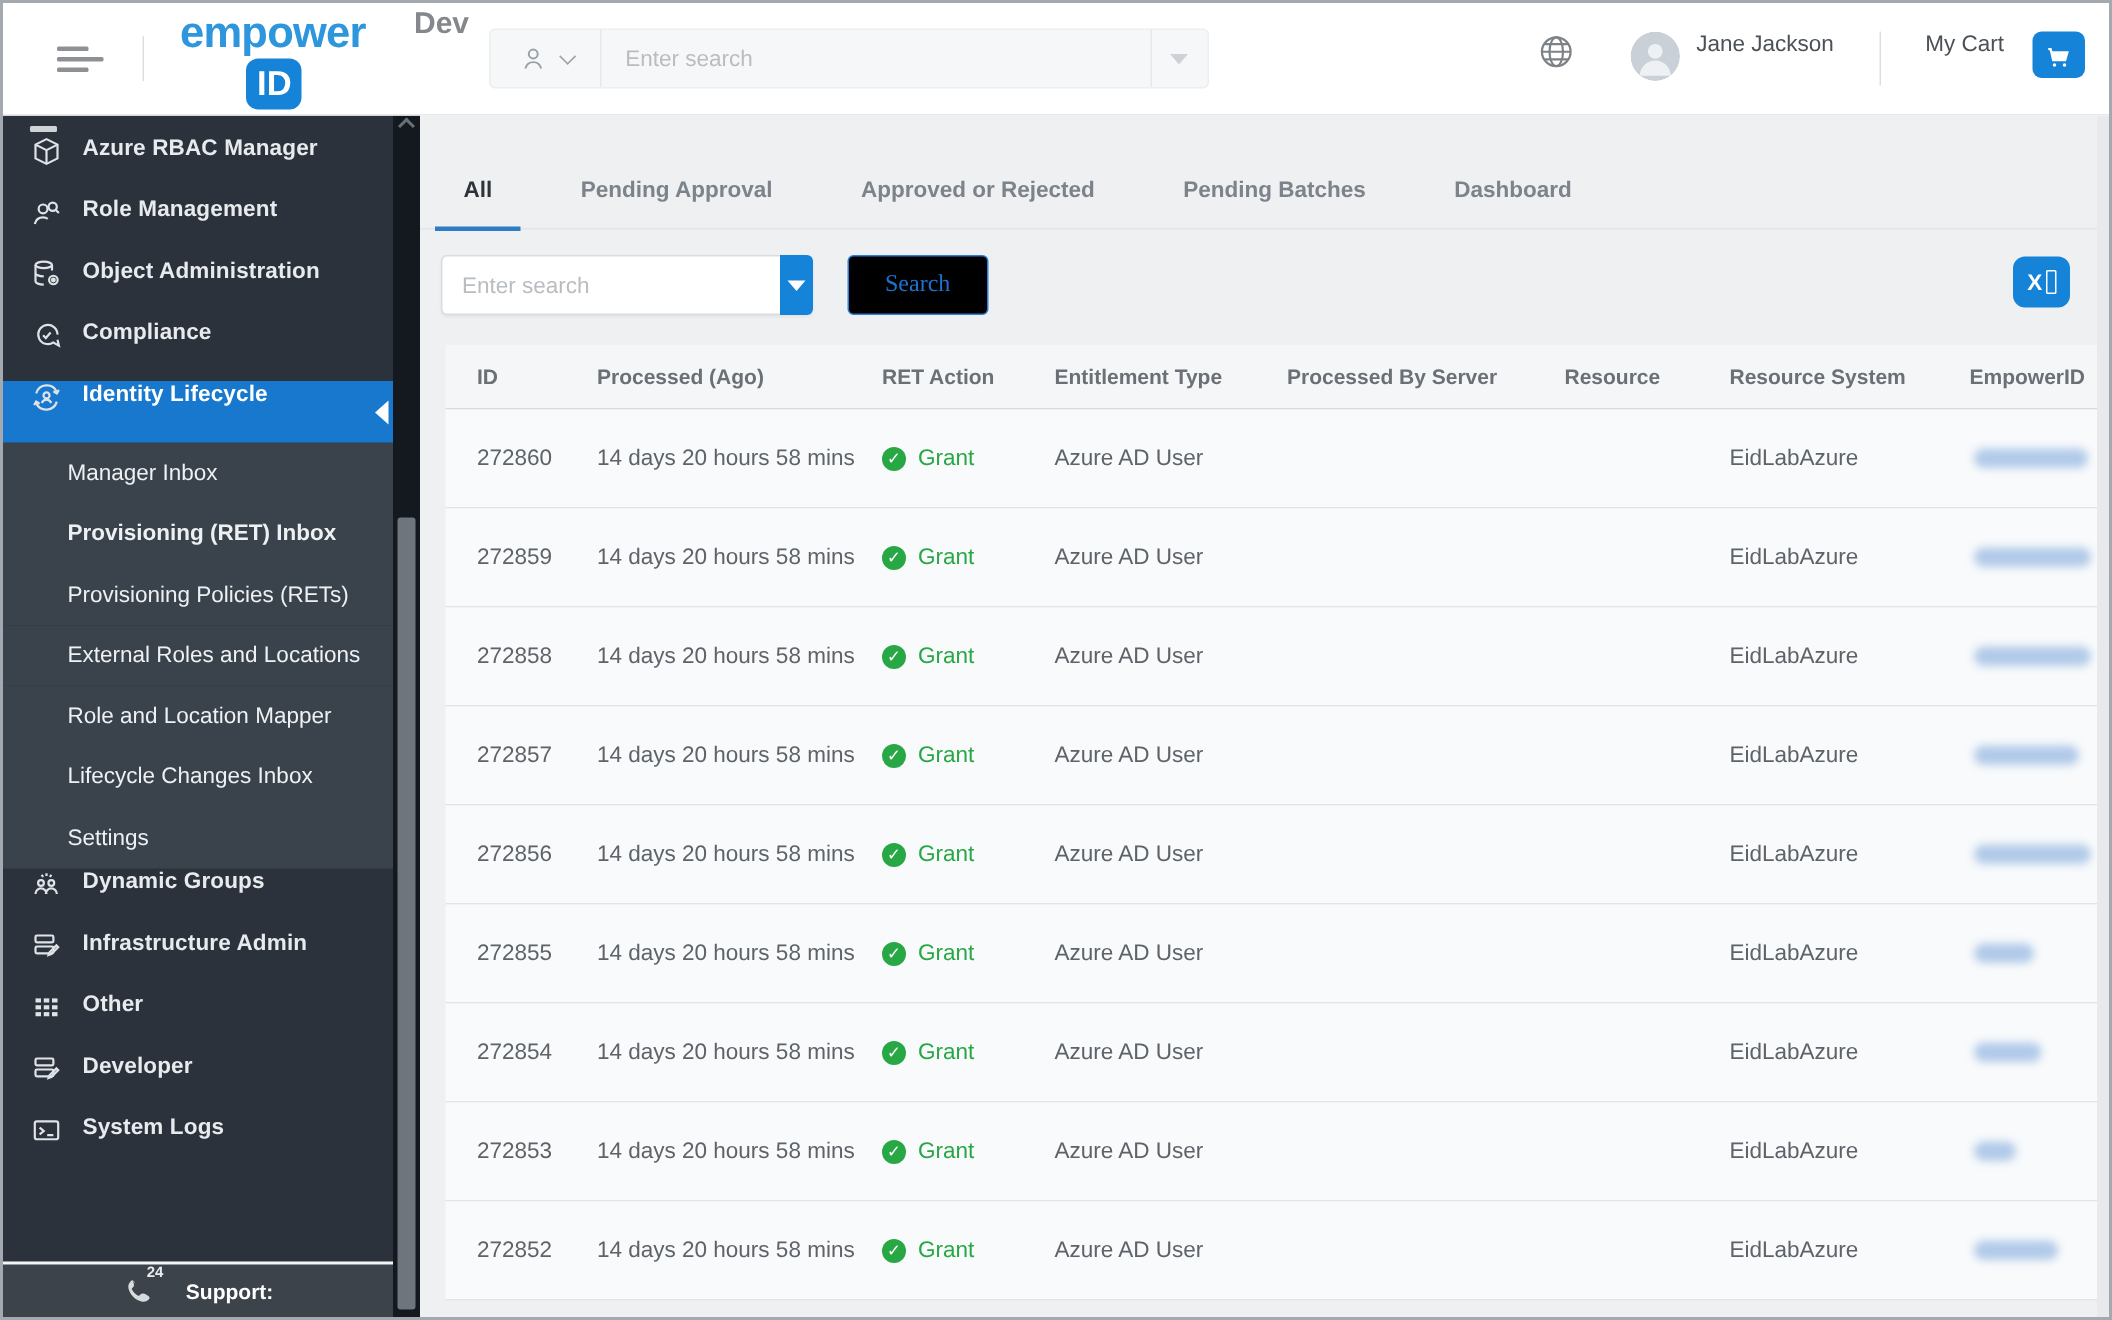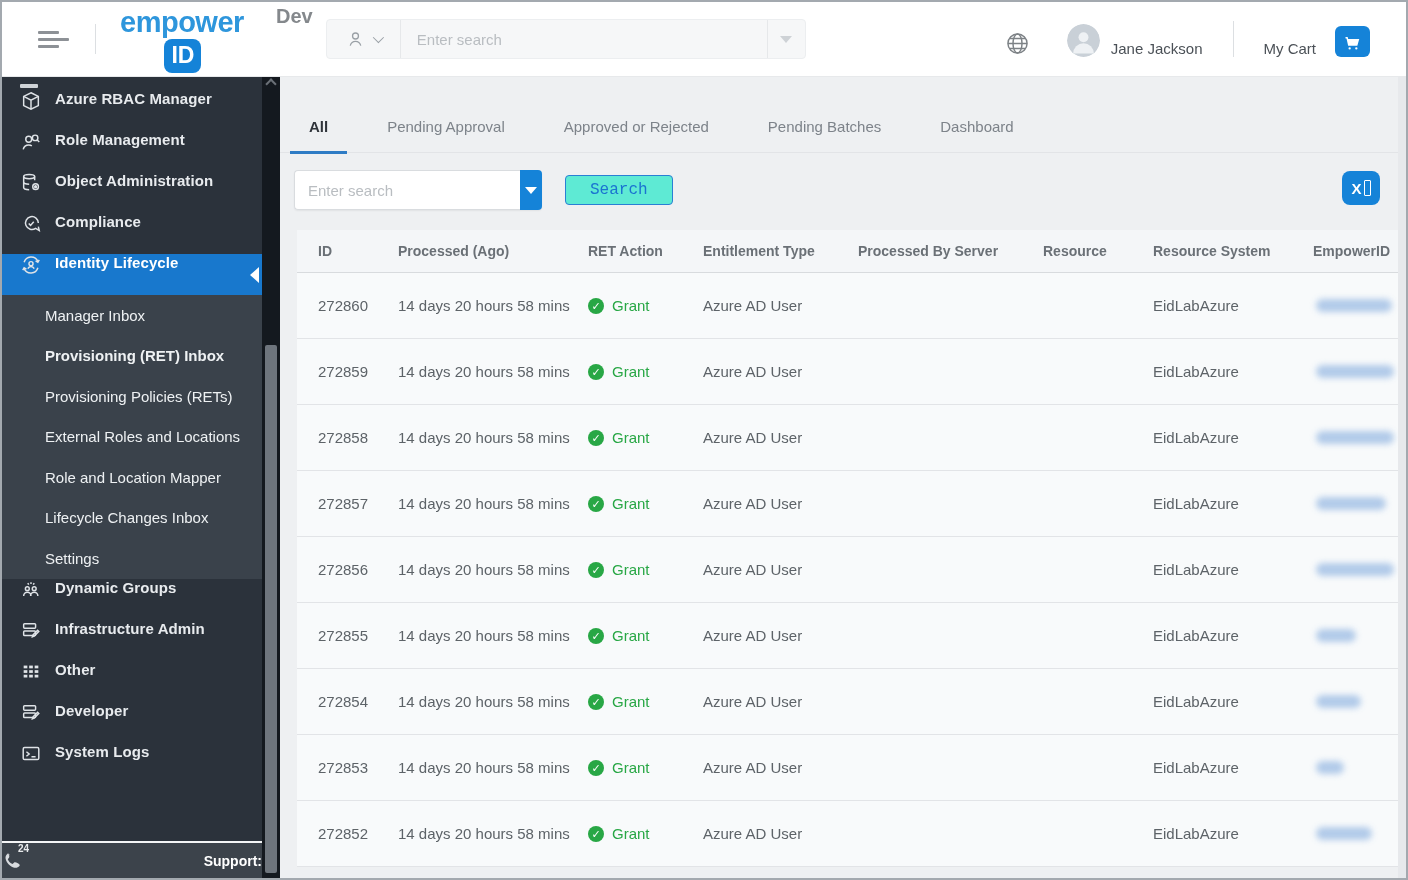--- a/index.html
+++ b/index.html
@@ -28,21 +28,21 @@
   .scope-btn svg { width:21px; height:21px; }
   .chev { width:8px; height:8px; border-right:1.6px solid #9aa0a6; border-bottom:1.6px solid #9aa0a6;
           transform:rotate(45deg) translateY(-2px); }
   .search-group input { flex:1; border:none; outline:none; background:transparent;
                         font-size:15px; color:#4b5157; padding:0 16px; font-family:inherit; }
   .search-group input::placeholder { color:#b9bdc1; }
   .dd-btn { width:38px; border-left:1px solid #e6e8ea; display:flex; align-items:center;
             justify-content:center; cursor:pointer; }
   .caret-gray { width:0; height:0; border-left:6px solid transparent; border-right:6px solid transparent;
                 border-top:7px solid #ced2d6; }
-  .header-right { margin-left:auto; display:flex; align-items:flex-end; margin-right:36px; }
+  .header-right { margin-left:auto; display:flex; align-items:flex-start; margin-right:16px; }
   .globe { width:27px; height:27px; cursor:pointer; }
   .avatar { width:33px; height:33px; margin-left:36px; border-radius:50%; overflow:hidden; cursor:pointer; }
   .user-name { font-size:15px; color:#4b5157; margin-left:11px; }
   .vdiv2 { width:1px; height:36px; background:#dcdfe2; margin:0 30px; }
   .mycart { font-size:15px; color:#4b5157; cursor:pointer; }
   .cart-btn { width:35px; height:31px; background:#1583d8; border-radius:6px; margin-left:19px;
               display:flex; align-items:center; justify-content:center; cursor:pointer; }
   .cart-btn svg { width:20px; height:20px; }
 
   
@@ -59,56 +59,56 @@
   .side-item .ic svg { width:22px; height:22px; }
   .side-item .lbl { margin-left:13px; white-space:nowrap; }
   .side-item.selected { background:#1878cd; color:#fff; }
   .side-item.selected::after { content:""; position:absolute; right:3px; top:50%;
                transform:translateY(-50%); border:8px solid transparent; border-right:9px solid #fdfdfd;
                border-left:0; }
   .side-sub { height:40.5px; display:flex; align-items:center; padding-left:43px; background:#3a424b;
               color:#eef1f3; font-size:15px; font-weight:400; cursor:pointer; white-space:nowrap; }
   .side-sub.active { font-weight:700; }
   .support-bar { flex:0 0 37px; background:#3c434b; border-top:2px solid #f4f5f6;
-                 display:flex; align-items:center; justify-content:space-between; gap:9px;
+                 display:flex; align-items:center; justify-content:center; gap:9px;
                  color:#fff; font-size:14px; font-weight:700; cursor:pointer; }
   .support-bar svg { width:22px; height:22px; }
   .sup-badge { position:relative; top:-7px; left:-6px; font-size:10px; font-weight:700; color:#e8eaec; }
 
   
   .scrollstrip { width:18px; background:#14191f; position:relative; }
   .strip-arrow { position:absolute; top:3px; left:50%; transform:translateX(-50%);
                  width:8px; height:8px; border-left:2px solid #6a7077; border-top:2px solid #6a7077;
                  transform:translateX(-50%) rotate(45deg); }
   .strip-thumb { position:absolute; left:3px; right:3px; top:268px; bottom:5px;
                  background:#6e757d; border-radius:2px; cursor:grab; }
 
   
   .main { flex:1; background:#eef0f2; position:relative; min-width:0; overflow:hidden; }
   .main-vscroll { position:absolute; top:0; right:0; bottom:0; width:8px; background:#e7e9ec; z-index:4; }
 
   .tabs { display:flex; align-items:flex-end; height:76px; border-bottom:1px solid #e2e4e7;
           padding-left:10px; }
   .tab { padding:0 19px 16px; margin-right:21px; font-size:15px; color:#7d838a;
-         border-bottom:3px solid transparent; margin-bottom:-2px; cursor:pointer; white-space:nowrap; }
+         border-bottom:3px solid transparent; margin-bottom:-2px; cursor:pointer; white-space:nowrap;font-weight:bold; }
   .tab.active { color:#2f343a; font-weight:700; border-bottom-color:#2e7cc5; }
 
   .toolbar { display:flex; align-items:center; margin:17px 14px 0 14px; height:40px; position:relative; }
   .filter-group { display:flex; height:40px; width:248px; border-radius:4px;
                   box-shadow:0 1px 2px rgba(0,0,0,.06); }
   .filter-group input { flex:1; border:1px solid #d9dcdf; border-right:none; border-radius:4px 0 0 4px;
                   font-size:15px; padding:0 13px; color:#4b5157; outline:none; font-family:inherit; background:#fff; }
   .filter-group input::placeholder { color:#b9bdc1; }
   .filter-dd { width:38px; background:#1583d8; border-radius:0 4px 4px 0; display:flex;
                align-items:center; justify-content:center; cursor:pointer; }
   .caret-white { width:0; height:0; border-left:6px solid transparent; border-right:6px solid transparent;
                  border-top:7px solid #fff; }
-  .search-btn { margin-left:23px; height:30px; padding:0 24px; background:#5eead4; color:#1a73d1;
+  .search-btn { margin-left:23px; height:40px; padding:0 24px; background:#000000; color:#1a73d1;
                 border:1px solid #2a7fd4; border-radius:4px; font-size:16px; cursor:pointer;
-                font-family:Liberation Mono, monospace; }
+                font-family:Liberation Serif, serif; }
   .excel-btn { position:absolute; right:12px; top:1px; width:38px; height:34px; background:#1583d8;
                border-radius:8px; display:flex; align-items:center; justify-content:center; gap:2px;
                cursor:pointer; }
   .xl-x { color:#fff; font-weight:800; font-size:15px; background:transparent; }
   .xl-sheet { width:7px; height:16px; border:1.7px solid #fff; border-radius:1px; }
 
   
   .table { margin:20px 0 0 17px; width:1115px; }
   .trow, .thead { display:grid; grid-template-columns:80px 190px 115px 155px 185px 110px 160px 120px; }
   .thead { height:43px; align-items:center; background:#f4f6f8; border-bottom:1px solid #d8dbde; }

